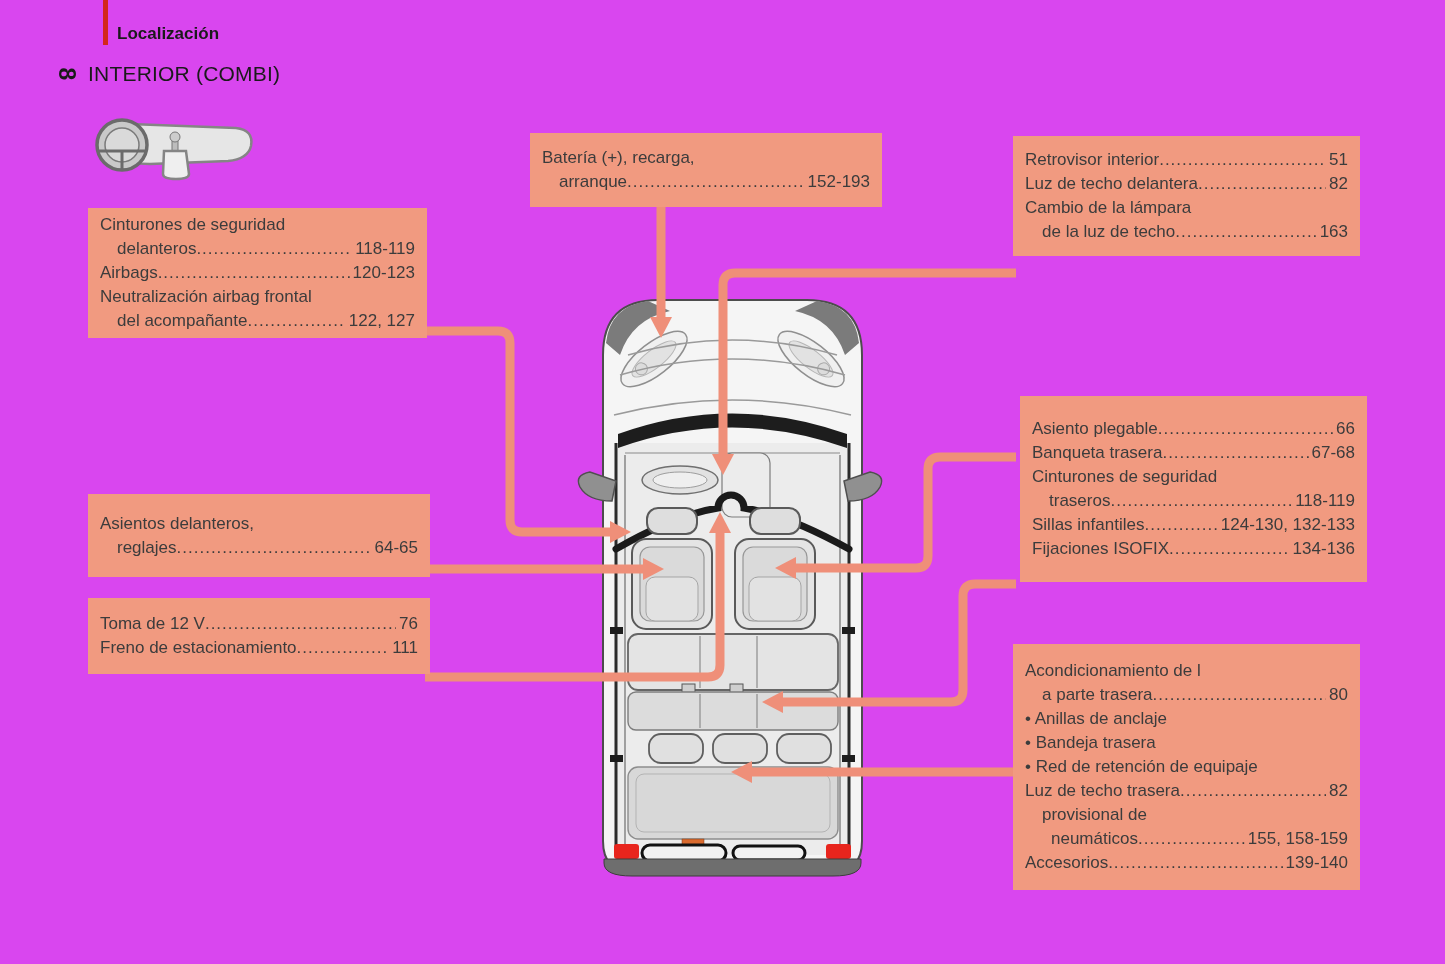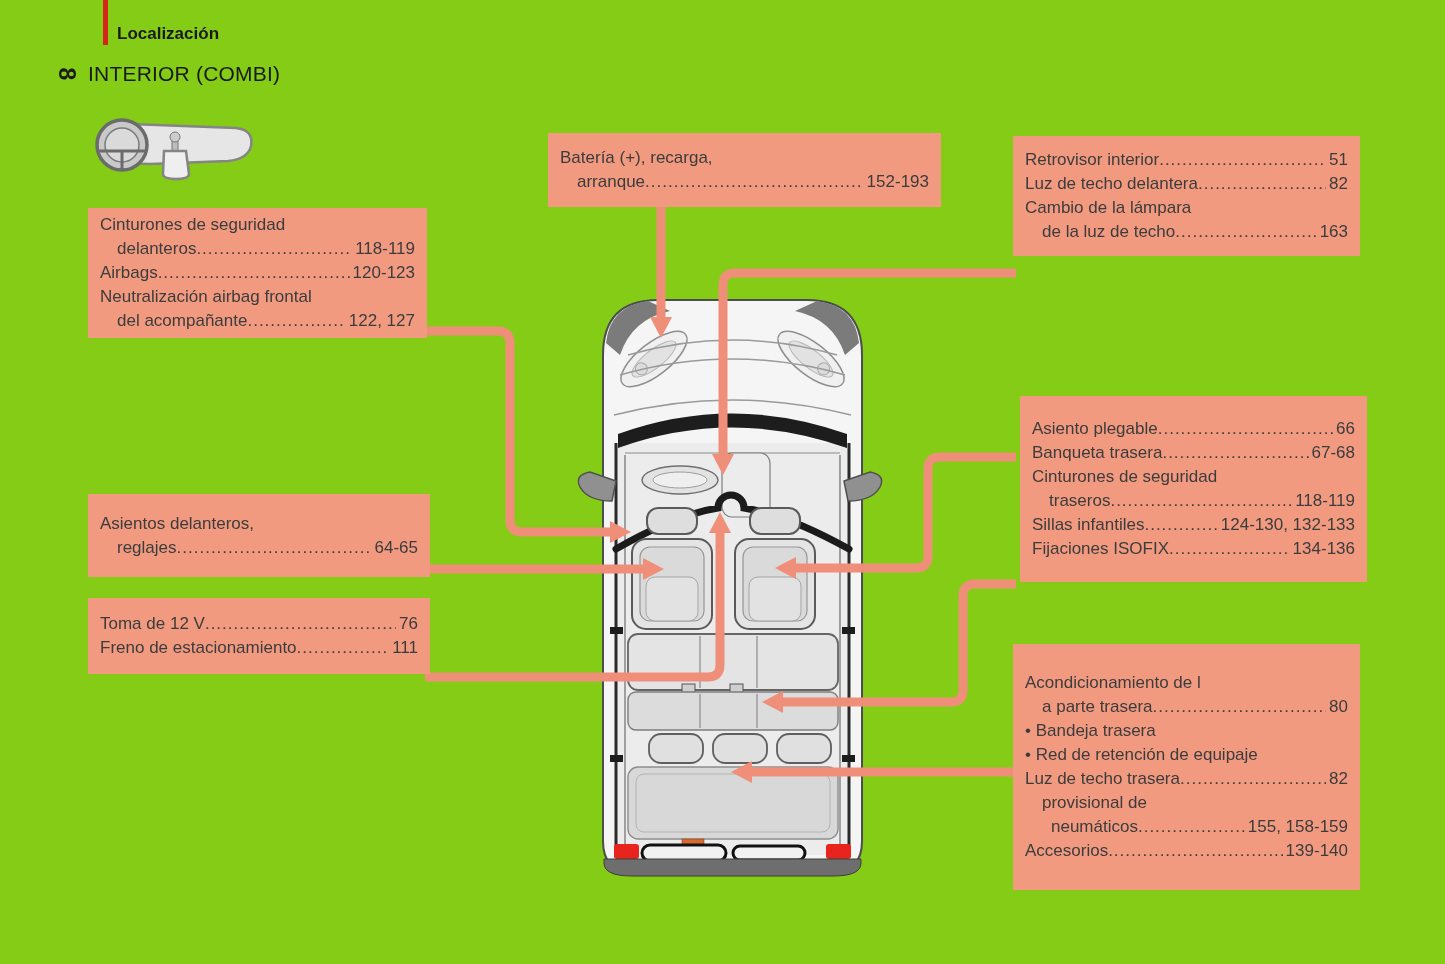--- a/index.html
+++ b/index.html
@@ -3,21 +3,21 @@
 <meta charset="utf-8">
 <style>
   :root{
     --bg:#f19a80;
     --leader:#ef8f79;
     --bar:#d4261c;
     --tail:#e8251d;
   }
   html,body{margin:0;padding:0;background:#ffffff;}
   .page{
-    position:relative;width:1445px;height:964px;background:#84cc16;overflow:hidden;
+    position:relative;width:1445px;height:964px;background:#d946ef;overflow:hidden;
     font-family:"Liberation Sans", sans-serif;color:#3e3e3e;
   }
   
   .red-bar{position:absolute;left:103px;top:0;width:5px;height:45px;background:var(--bar);}
   .section-label{position:absolute;left:117px;top:24px;margin:0;font-size:17px;font-weight:bold;color:#1a1a1a;}
   .chapter-num{
     position:absolute;left:54px;top:61px;width:26px;height:26px;
     font-size:23px;font-weight:bold;color:#1a1a1a;text-align:center;line-height:26px;
     transform:rotate(90deg);transform-origin:center;
   }
@@ -157,21 +157,21 @@
     <g>
       <path d="M1016 584 L975 584 Q963 584 963 596 L963 690 Q963 702 951 702 L781 702"></path>
       <polygon points="783,691 783,713 762,702"></polygon>
     </g>
     <g>
       <path d="M1016 772 L750 772"></path>
       <polygon points="752,761 752,783 731,772"></polygon>
     </g>
   </svg>
 
-  <div class="callout" style="left:548px;top:133px;width:393px;height:74px">
+  <div class="callout" style="left:530px;top:133px;width:352px;height:74px">
       <div class="cl-row">
         <span class="lbl">Batería (+), recarga,</span>
       </div>
       <div class="cl-row ind1">
         <span class="lbl">arranque</span>
         <span class="dots">........................................................................................................................</span>
         <span class="pg">152-193</span>
       </div>
     </div>
   <div class="callout" style="left:1013px;top:136px;width:347px;height:120px">
@@ -270,20 +270,23 @@
       </div>
     </div>
   <div class="callout" style="left:1013px;top:644px;width:347px;height:246px">
       <div class="cl-row">
         <span class="lbl">Acondicionamiento de l</span>
       </div>
       <div class="cl-row ind1">
         <span class="lbl">a parte trasera</span>
         <span class="dots">........................................................................................................................</span>
         <span class="pg">80</span>
+      </div>
+      <div class="cl-row">
+        <span class="lbl">• Anillas de anclaje</span>
       </div>
       <div class="cl-row">
         <span class="lbl">• Bandeja trasera</span>
       </div>
       <div class="cl-row">
         <span class="lbl">• Red de retención de equipaje</span>
       </div>
       <div class="cl-row">
         <span class="lbl">Luz de techo trasera</span>
         <span class="dots">........................................................................................................................</span>

